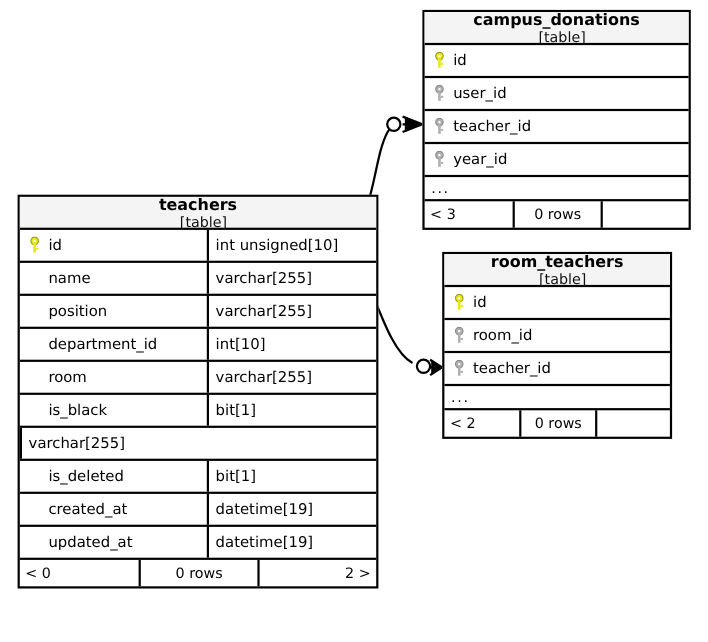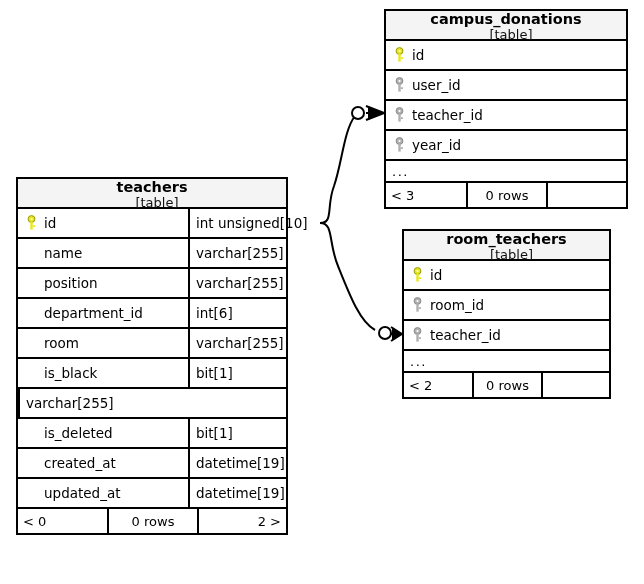--- a/index.html
+++ b/index.html
@@ -137,21 +137,21 @@
   .fc-right  { justify-content: flex-end; }
 
   .caption {
     position: absolute;
     font-size: 13.5px;
     color: #000000;
     white-space: nowrap;
   }
 
   
-  #tbl-teachers          { left: 16px;  top: 177px; width: 272px; }
+  #tbl-teachers          { left: 16px;  top: 177px; width: 328px; }
   #tbl-campus-donations  { left: 384px; top: 9px;   width: 244px; }
   #tbl-room-teachers     { left: 402px; top: 229px; width: 209px; }
 
   #tbl-teachers .col-left { width: 170px; }
   #tbl-campus-donations .col-left,
   #tbl-room-teachers .col-left { width: 100%; }
 </style>
 </head>
 <body>
 
@@ -205,21 +205,21 @@
           <span class="keyslot"></span>
           <span class="col-name">position</span>
         </div>
         <div class="col-type">varchar[255]</div>
       </div>
       <div class="col-row">
         <div class="col-left">
           <span class="keyslot"></span>
           <span class="col-name">department_id</span>
         </div>
-        <div class="col-type">int[6]</div>
+        <div class="col-type">int[10]</div>
       </div>
       <div class="col-row">
         <div class="col-left">
           <span class="keyslot"></span>
           <span class="col-name">room</span>
         </div>
         <div class="col-type">varchar[255]</div>
       </div>
       <div class="col-row">
         <div class="col-left">

